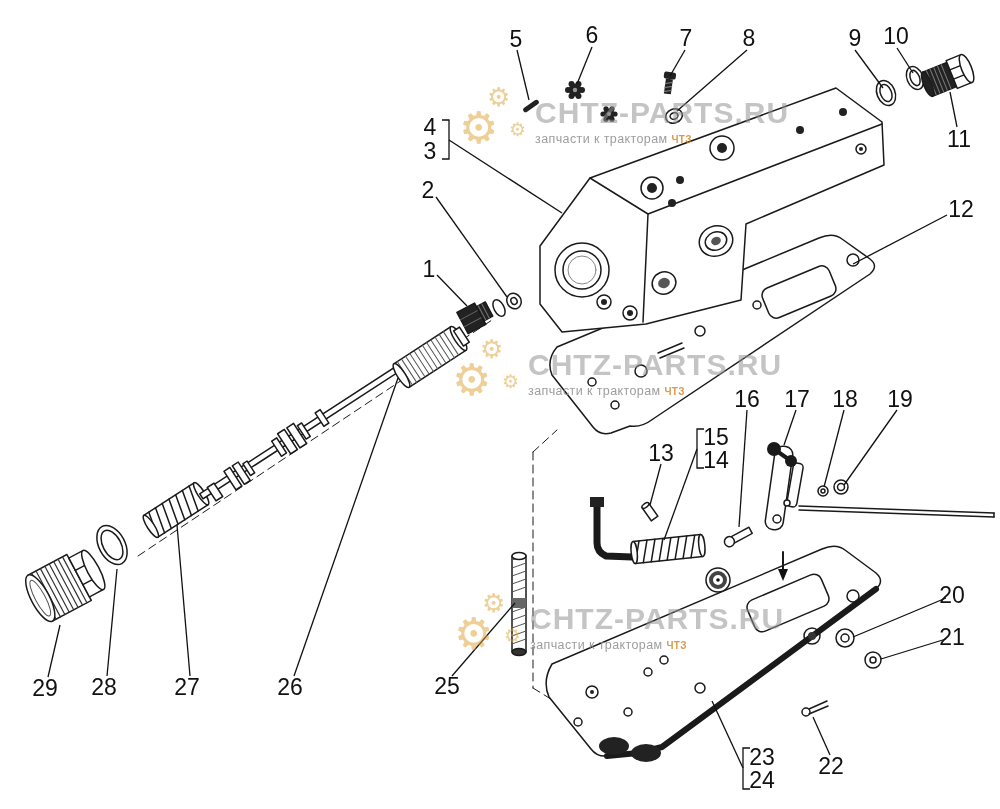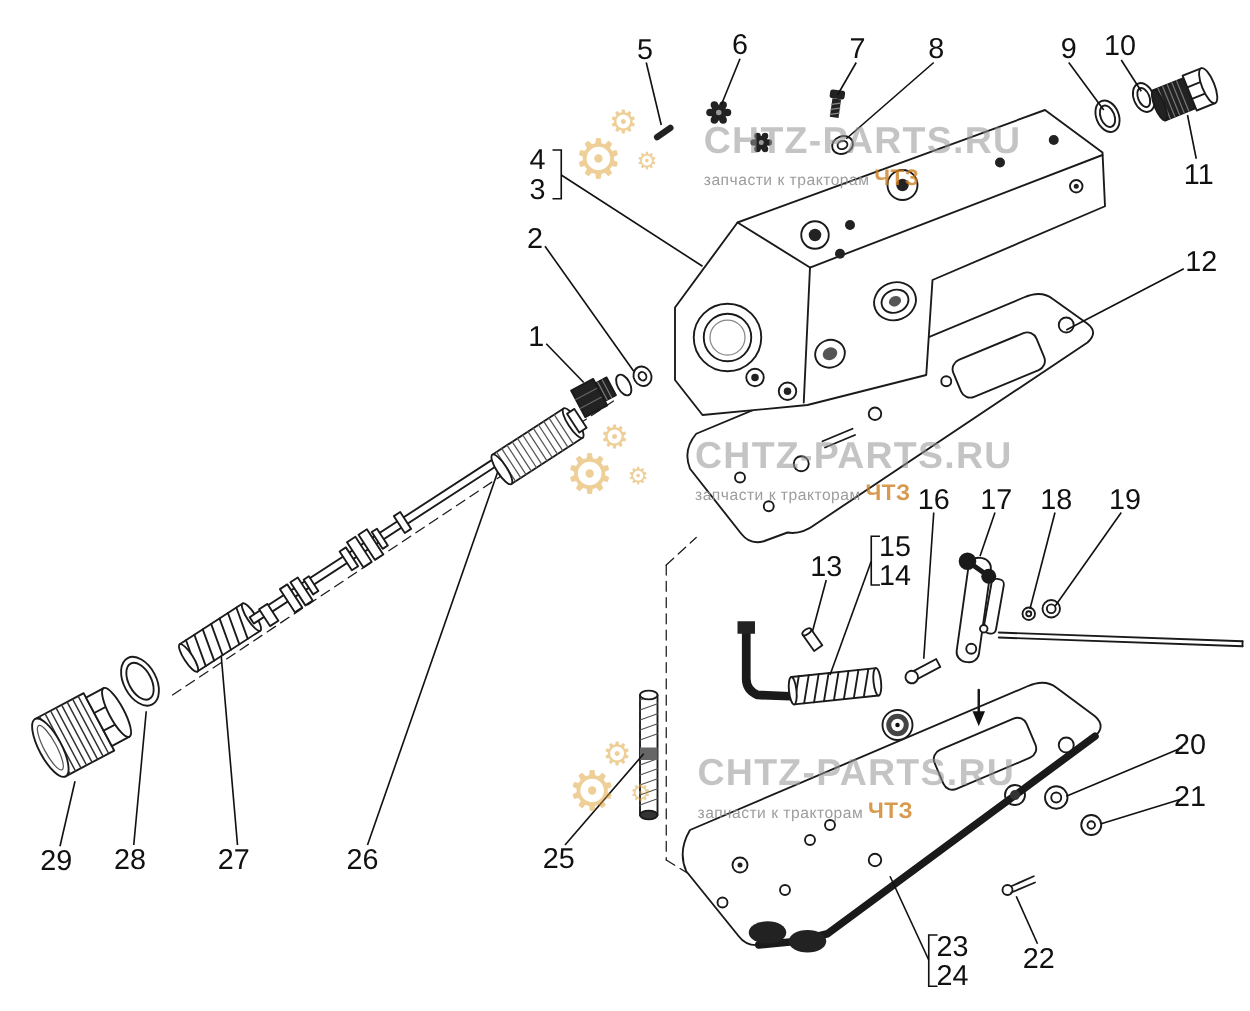--- a/index.html
+++ b/index.html
@@ -8,24 +8,24 @@
          font-family:"Liberation Sans",sans-serif;}
   svg{position:absolute;left:0;top:0;}
   .leader{fill:none;stroke:#111;stroke-width:1.3;}
   .callout{font-family:"Liberation Sans",sans-serif;font-size:23px;fill:#111;text-anchor:middle;}
   .watermark{position:absolute;display:flex;align-items:flex-start;gap:2px;pointer-events:none;z-index:3;}
   .wm-gears{position:relative;width:78px;height:74px;color:rgba(222,160,48,.5);}
   .wm-gears span{position:absolute;line-height:1;}
   .g1{font-size:44px;left:4px;top:22px;}
   .g2{font-size:26px;left:32px;top:0;}
   .g3{font-size:19px;left:54px;top:36px;}
-  .wm-text{padding-top:12px;margin-left:28px;}
+  .wm-text{padding-top:12px;}
   .wm-brand{font-weight:bold;font-size:30px;letter-spacing:1px;color:rgba(148,148,148,.55);}
   .wm-tagline{font-size:12.5px;color:rgba(140,140,140,.85);margin-top:2px;letter-spacing:.4px;}
-  .wm-suffix{font-weight:bold;font-size:18px;color:rgba(205,125,30,.78);}
+  .wm-suffix{font-weight:bold;font-size:10px;color:rgba(205,125,30,.78);}
 </style>
 </head>
 <body>
 
 <div class="stage">
 
 <svg id="diagram-svg" width="1000" height="809" viewBox="0 0 1000 809">
   <g id="artwork" stroke="#1a1a1a" stroke-width="1.5" fill="none" stroke-linejoin="round" stroke-linecap="round">
 
     <g stroke-width="1" stroke-dasharray="8 5">

